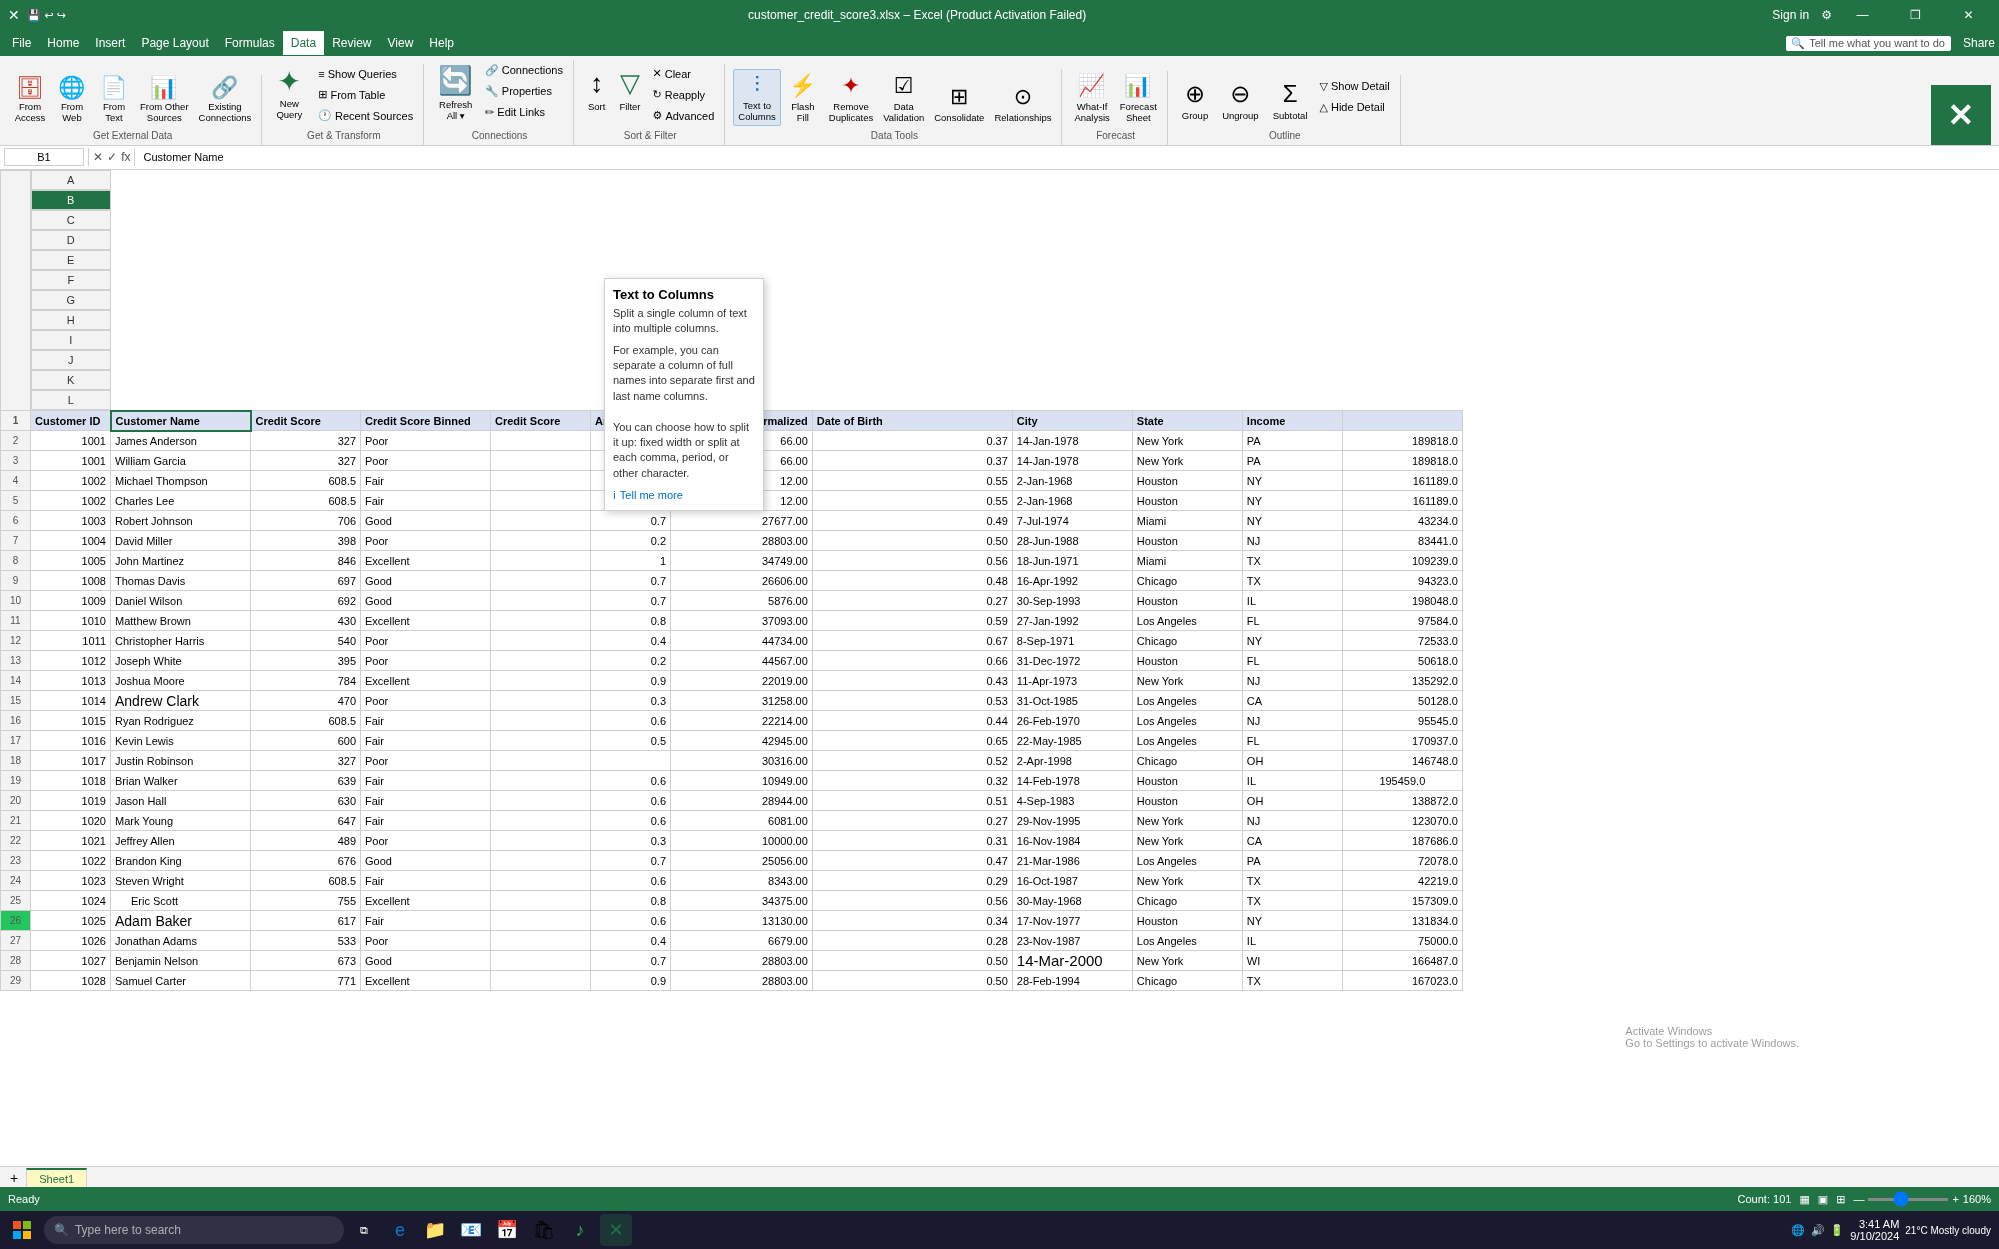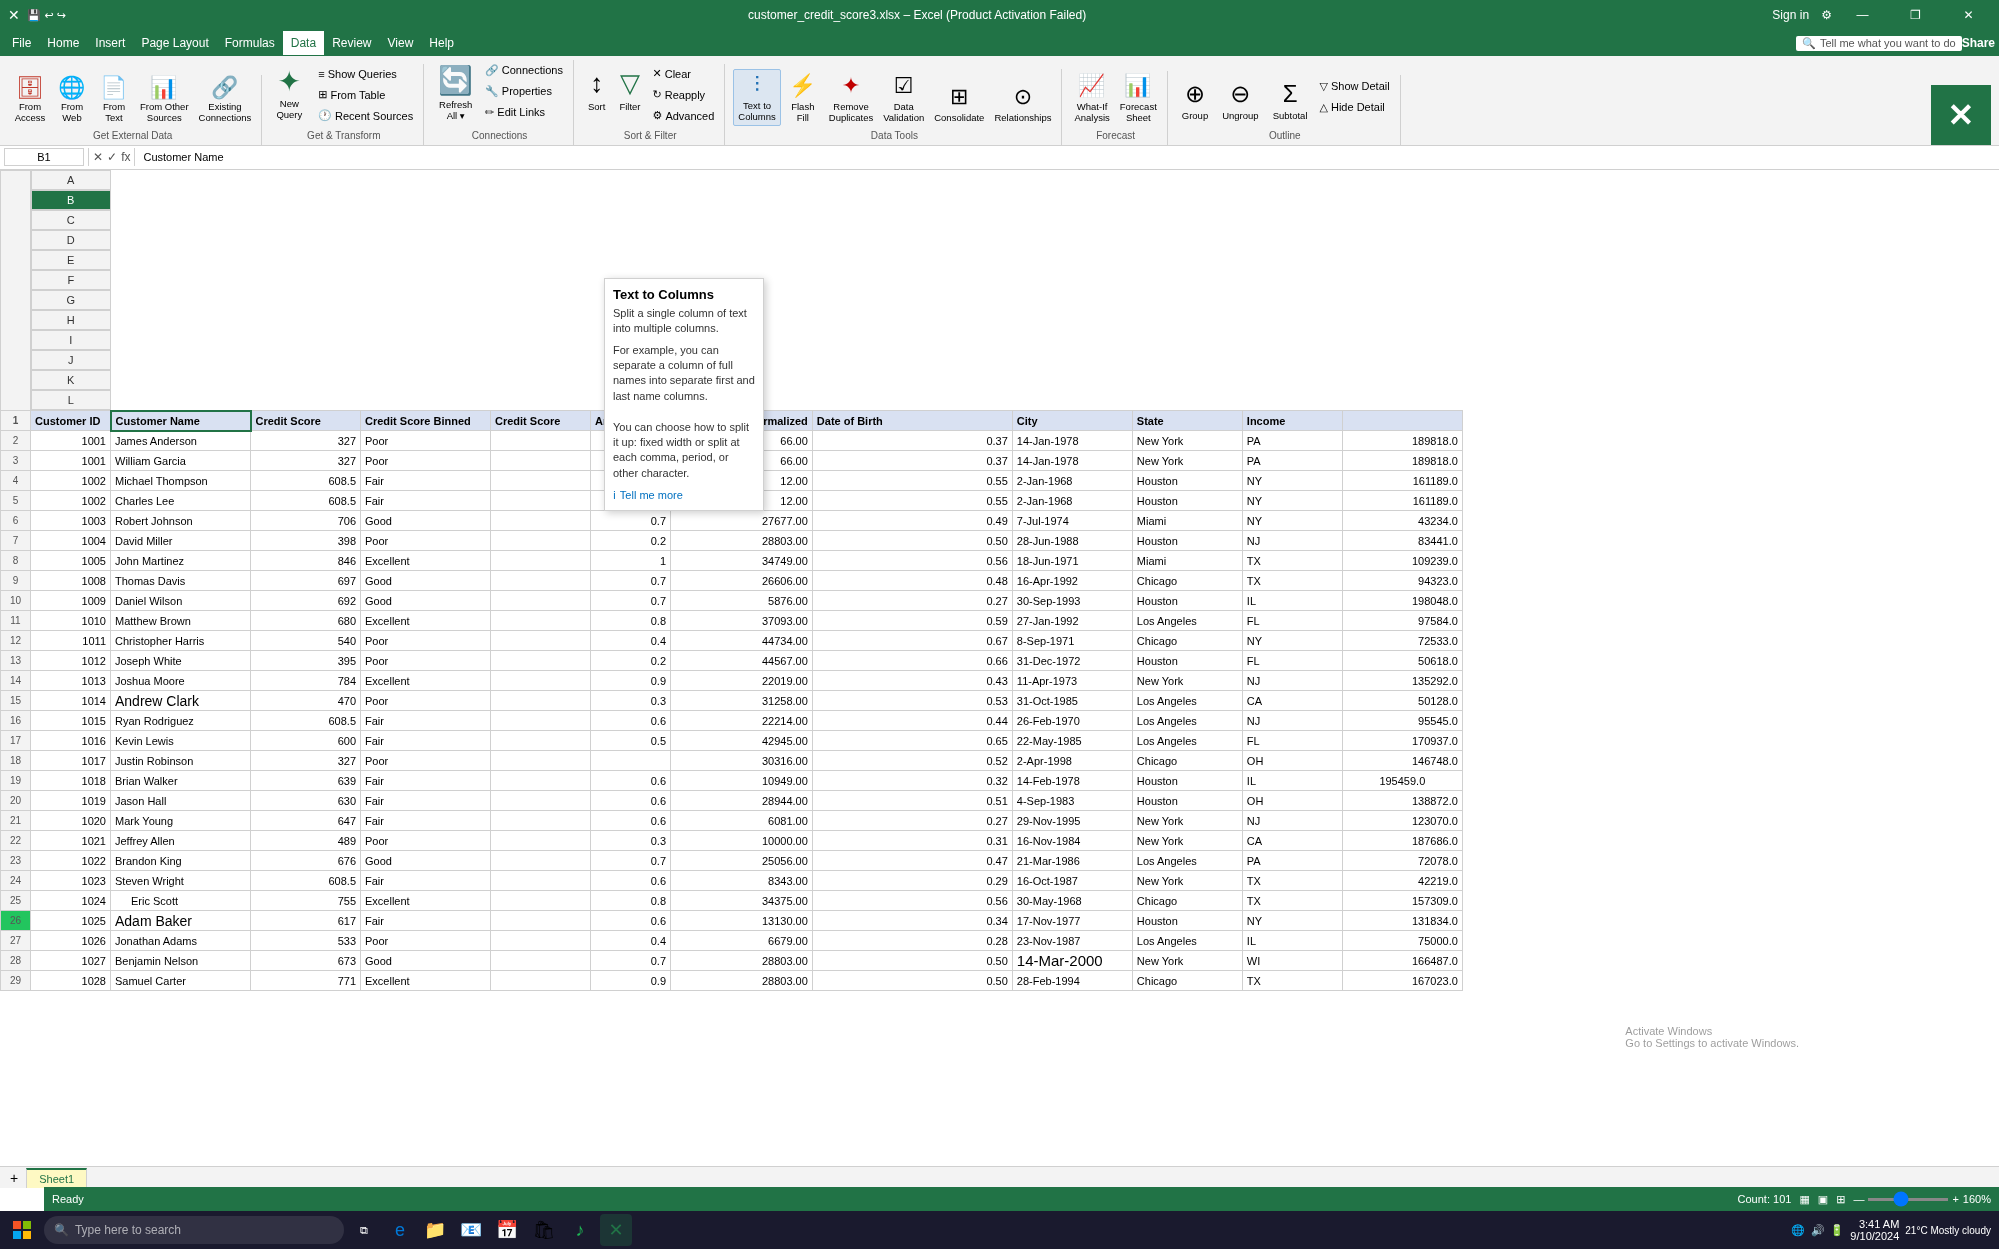--- a/index.html
+++ b/index.html
@@ -216,21 +216,20 @@
       display: flex;
       align-items: center;
       justify-content: space-between;
       padding: 12px 8px;
       color: white;
       font-size: 11px;
       position: fixed;
       bottom: 38px;
       left: 0;
       right: 0;
-      margin-left: 44px;
     }
     .status-left { display: flex; gap: 12px; align-items: center; }
     .status-right { display: flex; gap: 8px; align-items: center; }
     .sheet-tabs {
       display: flex;
       align-items: center;
       gap: 2px;
       background: #f3f3f3;
       border-top: 1px solid #d0d0d0;
       height: 22px;
@@ -347,21 +346,21 @@
   <div class="menu-item">Page Layout</div>
   <div class="menu-item">Formulas</div>
   <div class="menu-item active">Data</div>
   <div class="menu-item">Review</div>
   <div class="menu-item">View</div>
   <div class="menu-item">Help</div>
   <div style="margin-left:auto; display:flex; align-items:center; gap:4px; background:white; border-radius:2px; padding:1px 6px; color:#555; font-size:11px;">
     <span>🔍</span>
     <span>Tell me what you want to do</span>
   </div>
-  <div style="margin-left:0;font-weight:bold;">
+  <div style="margin-left:12px;">
     <span style="color:white; font-size:12px;">Share</span>
   </div>
 </div>
 
 <div class="ribbon">
   <div class="ribbon-groups">
 
     <div class="ribbon-group">
       <div class="ribbon-buttons">
         <div class="ribbon-btn">
@@ -736,21 +735,21 @@
             <td style="border: 1px solid rgb(208, 208, 208); padding: 0px 4px; font-size: 11px; text-align: right;">0.27</td>
             <td style="border: 1px solid rgb(208, 208, 208); padding: 0px 4px; font-size: 11px;">30-Sep-1993</td>
             <td style="border: 1px solid rgb(208, 208, 208); padding: 0px 4px; font-size: 11px;">Houston</td>
             <td style="border: 1px solid rgb(208, 208, 208); padding: 0px 4px; font-size: 11px;">IL</td>
             <td style="border: 1px solid rgb(208, 208, 208); padding: 0px 4px; font-size: 11px; text-align: right;">198048.0</td>
           </tr>
           <tr>
             <td style="background: rgb(243, 243, 243); text-align: center; border: 1px solid rgb(208, 208, 208); font-size: 10px; color: rgb(85, 85, 85);">11</td>
             <td style="border: 1px solid rgb(208, 208, 208); padding: 0px 4px; font-size: 11px; text-align: right;">1010</td>
             <td style="border: 1px solid rgb(208, 208, 208); padding: 0px 4px; font-size: 11px;">Matthew Brown</td>
-            <td style="border: 1px solid rgb(208, 208, 208); padding: 0px 4px; font-size: 11px; text-align: right;">680</td>
+            <td style="border: 1px solid rgb(208, 208, 208); padding: 0px 4px; font-size: 11px; text-align: right;">430</td>
             <td style="border: 1px solid rgb(208, 208, 208); padding: 0px 4px; font-size: 11px;">Excellent</td>
             <td style="border: 1px solid rgb(208, 208, 208); padding: 0px 4px; font-size: 11px;"></td>
             <td style="border: 1px solid rgb(208, 208, 208); padding: 0px 4px; font-size: 11px; text-align: right;">0.8</td>
             <td style="border: 1px solid rgb(208, 208, 208); padding: 0px 4px; font-size: 11px; text-align: right;">37093.00</td>
             <td style="border: 1px solid rgb(208, 208, 208); padding: 0px 4px; font-size: 11px; text-align: right;">0.59</td>
             <td style="border: 1px solid rgb(208, 208, 208); padding: 0px 4px; font-size: 11px;">27-Jan-1992</td>
             <td style="border: 1px solid rgb(208, 208, 208); padding: 0px 4px; font-size: 11px;">Los Angeles</td>
             <td style="border: 1px solid rgb(208, 208, 208); padding: 0px 4px; font-size: 11px;">FL</td>
             <td style="border: 1px solid rgb(208, 208, 208); padding: 0px 4px; font-size: 11px; text-align: right;">97584.0</td>
           </tr>

